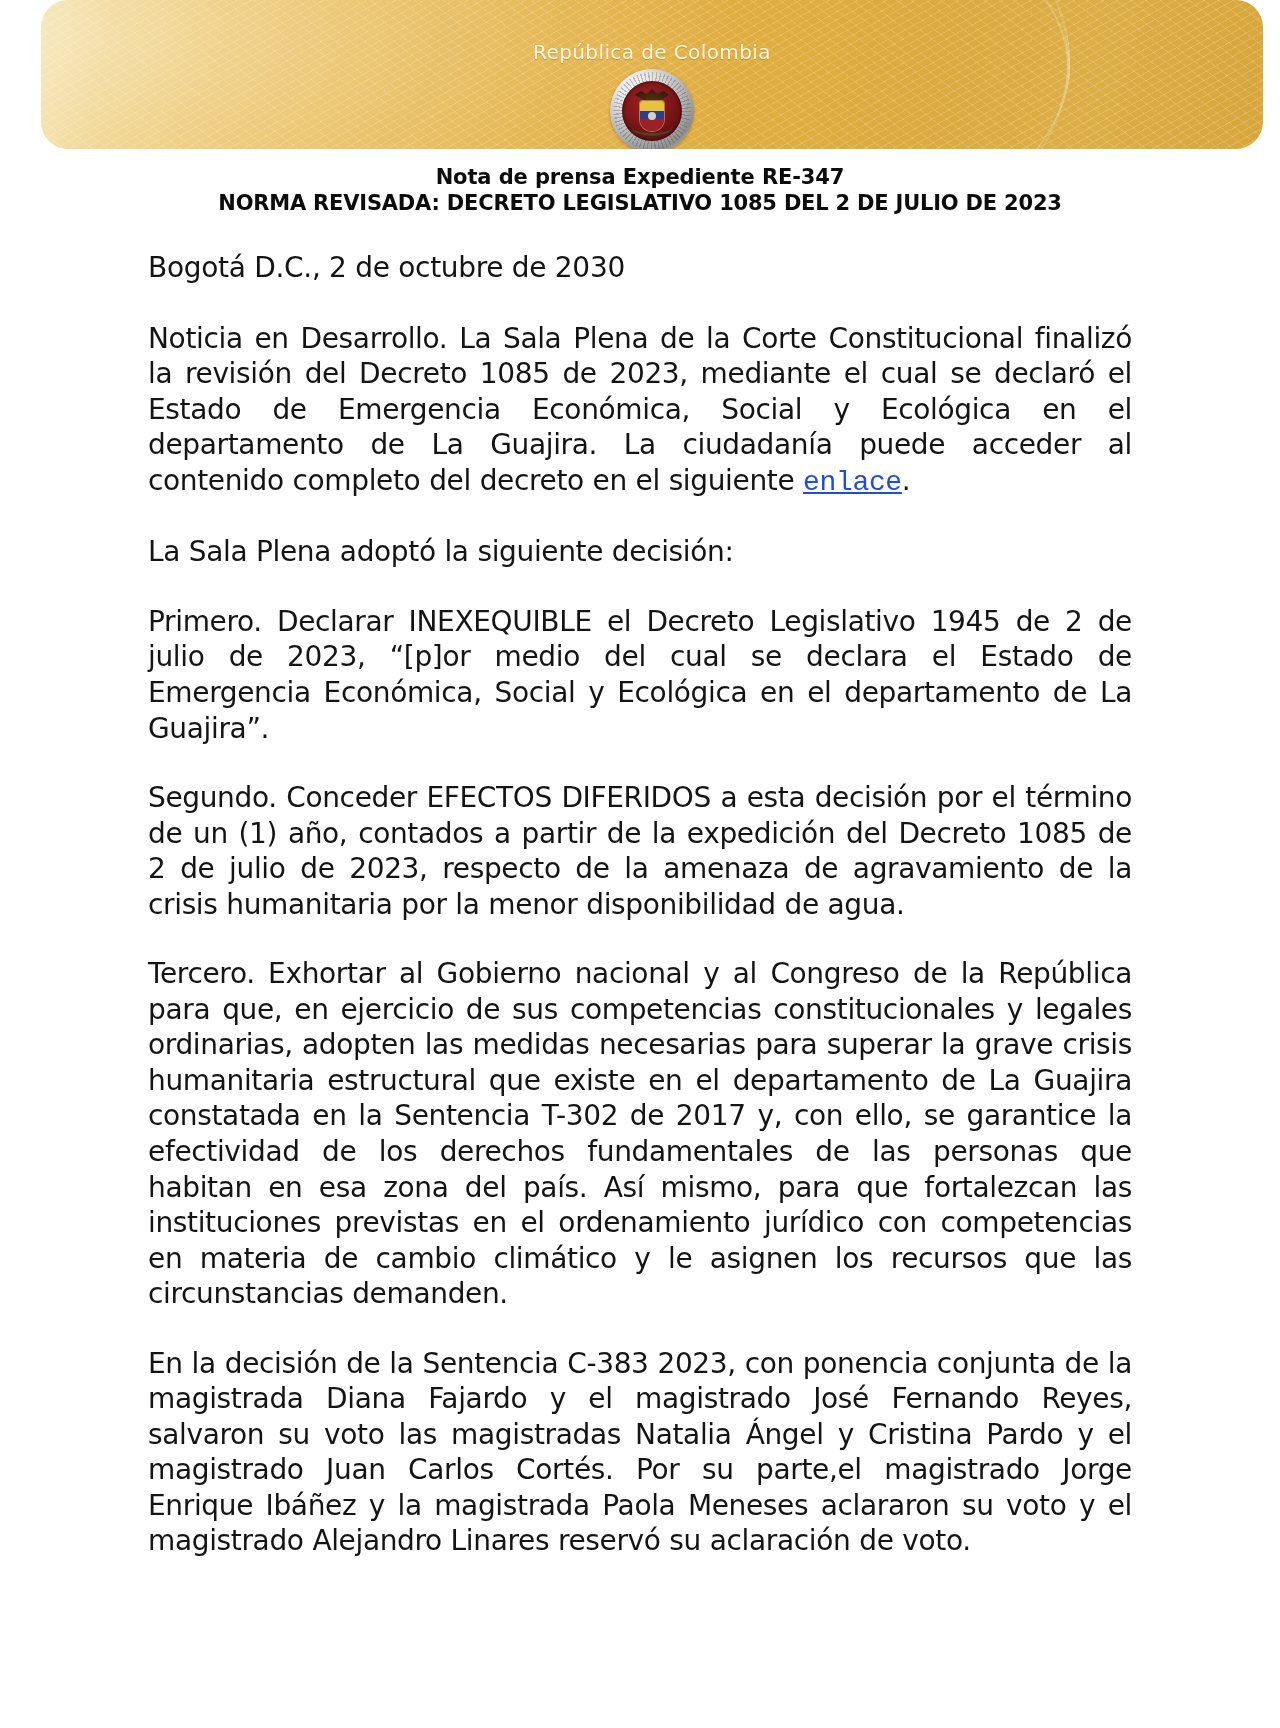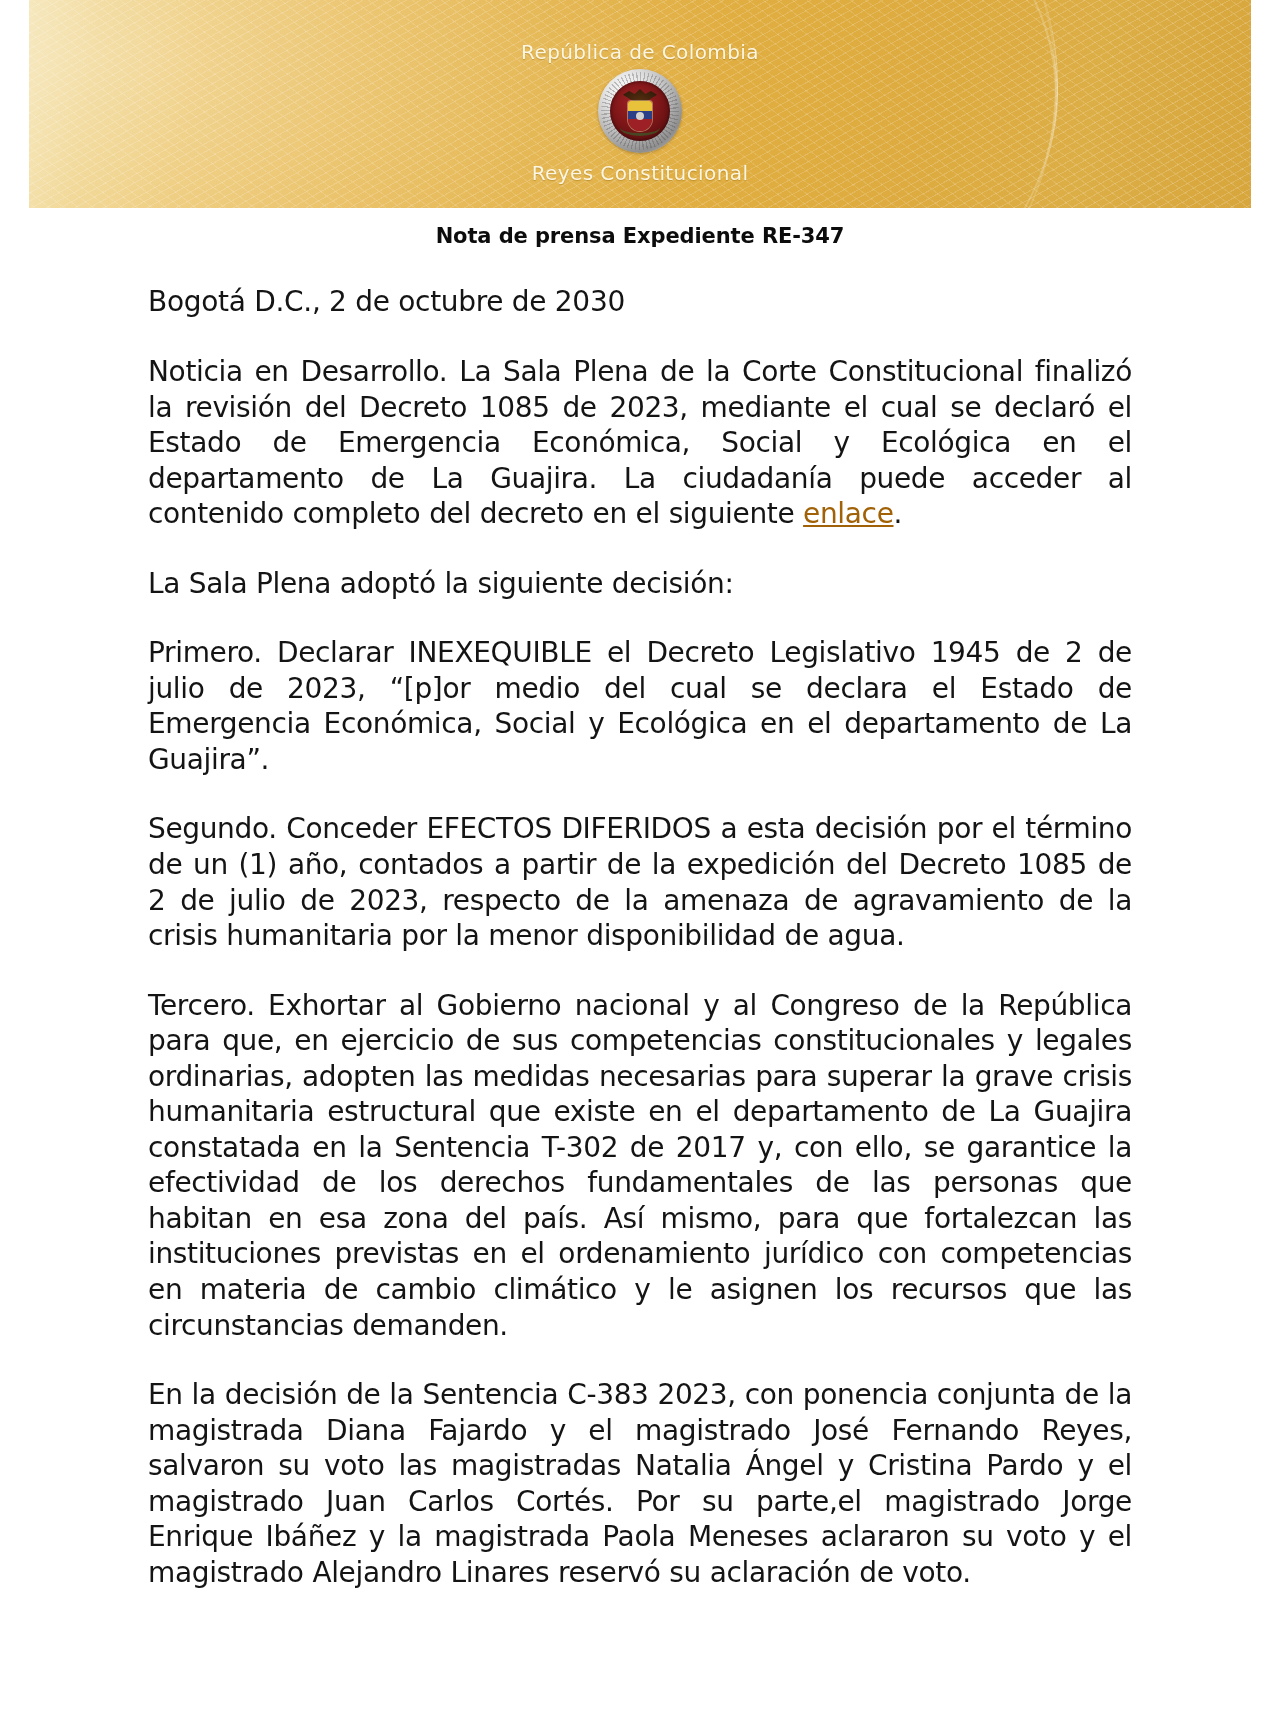--- a/index.html
+++ b/index.html
@@ -19,34 +19,35 @@
     width: 1280px;
     height: 1728px;
     background: #ffffff;
   }
 
   
   .banner {
     position: relative;
     margin: 0 auto;
     width: 1222px;
-    height: 208px;
-    left: 0;
+    height: 149px;
+    left: 12px;
     overflow: hidden;
     background:
       linear-gradient(100deg,
         #f3e0a8 0%,
         #efd184 6%,
         #ecc56a 14%,
         #e8bb57 26%,
         #e3b247 42%,
         #e0ad40 58%,
         #ddab3f 72%,
         #dcae46 86%,
         #d7a63c 100%);
+    border-radius: 27px;
   }
   .banner::before {
     content: "";
     position: absolute;
     inset: -40% -10%;
     background:
       repeating-linear-gradient(
         -26deg,
         rgba(255,255,255,0.16) 0px,
         rgba(255,255,255,0.16) 1px,
@@ -252,22 +253,23 @@
     text-align: justify;
     text-justify: inter-word;
     letter-spacing: -0.35px;
     word-spacing: 0.2px;
     hyphens: none;
   }
   b.lead {
     font-weight: normal;
   }
   a.link {
-    color: #a16207;
+    color: #1d4ed8;
     text-decoration: underline;
+    font-family: Liberation Mono, monospace;
   }
 </style>
 </head>
 <body>
 
 <div class="page">
 
   <div class="banner">
     <div class="banner-swoosh"></div>
     <div class="banner-swoosh s2"></div>
@@ -286,20 +288,21 @@
         </div>
       </div>
 
       <div class="banner-text bottom">Reyes Constitucional</div>
     </div>
   </div>
 
   <div class="content">
     <div class="title-block">
       <div class="title-line1">Nota de prensa Expediente RE-347</div>
+      <div class="title-line2">NORMA REVISADA: DECRETO LEGISLATIVO 1085 DEL 2 DE JULIO DE 2023</div>
     </div>
 
     <div class="dateline">Bogotá D.C., 2 de octubre de 2030</div>
 
     <p class="body"><b class="lead">Noticia en Desarrollo.</b><span> La Sala Plena de la Corte Constitucional finalizó la revisión del Decreto 1085 de 2023, mediante el cual se declaró el Estado de Emergencia Económica, Social y Ecológica en el departamento de La Guajira. La ciudadanía puede acceder al contenido completo del decreto en el siguiente </span><a class="link" href="#">enlace</a><span>.</span></p>
 
     <p class="body">La Sala Plena adoptó la siguiente decisión:</p>
 
     <p class="body">Primero. Declarar INEXEQUIBLE el Decreto Legislativo 1945 de 2 de julio de 2023, “[p]or medio del cual se declara el Estado de Emergencia Económica, Social y Ecológica en el departamento de La Guajira”.</p>
 

